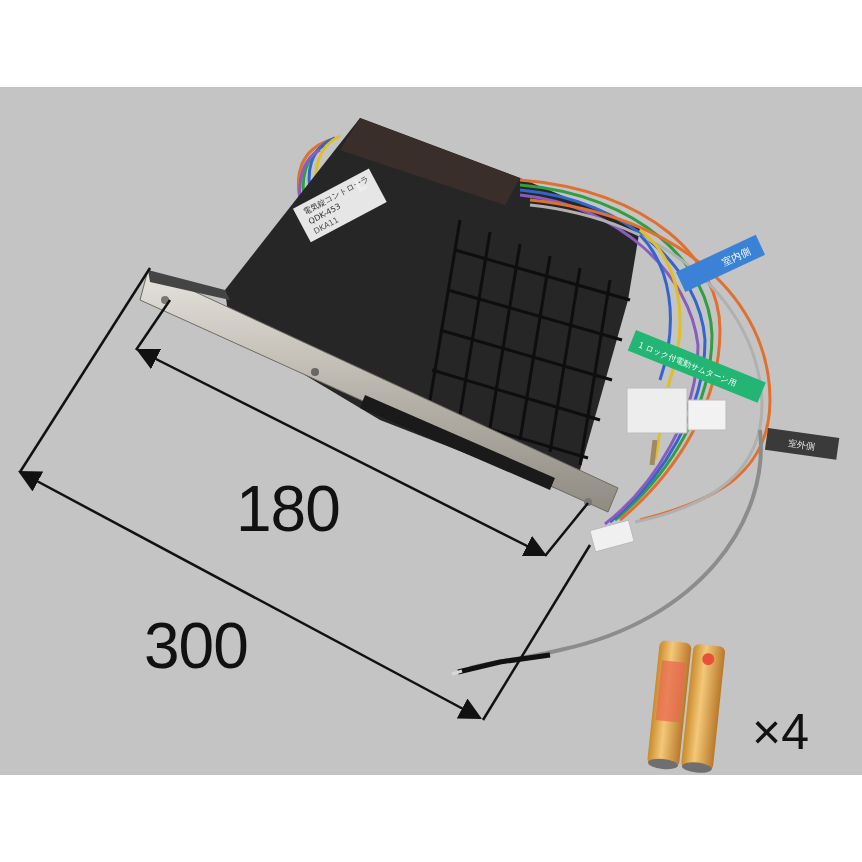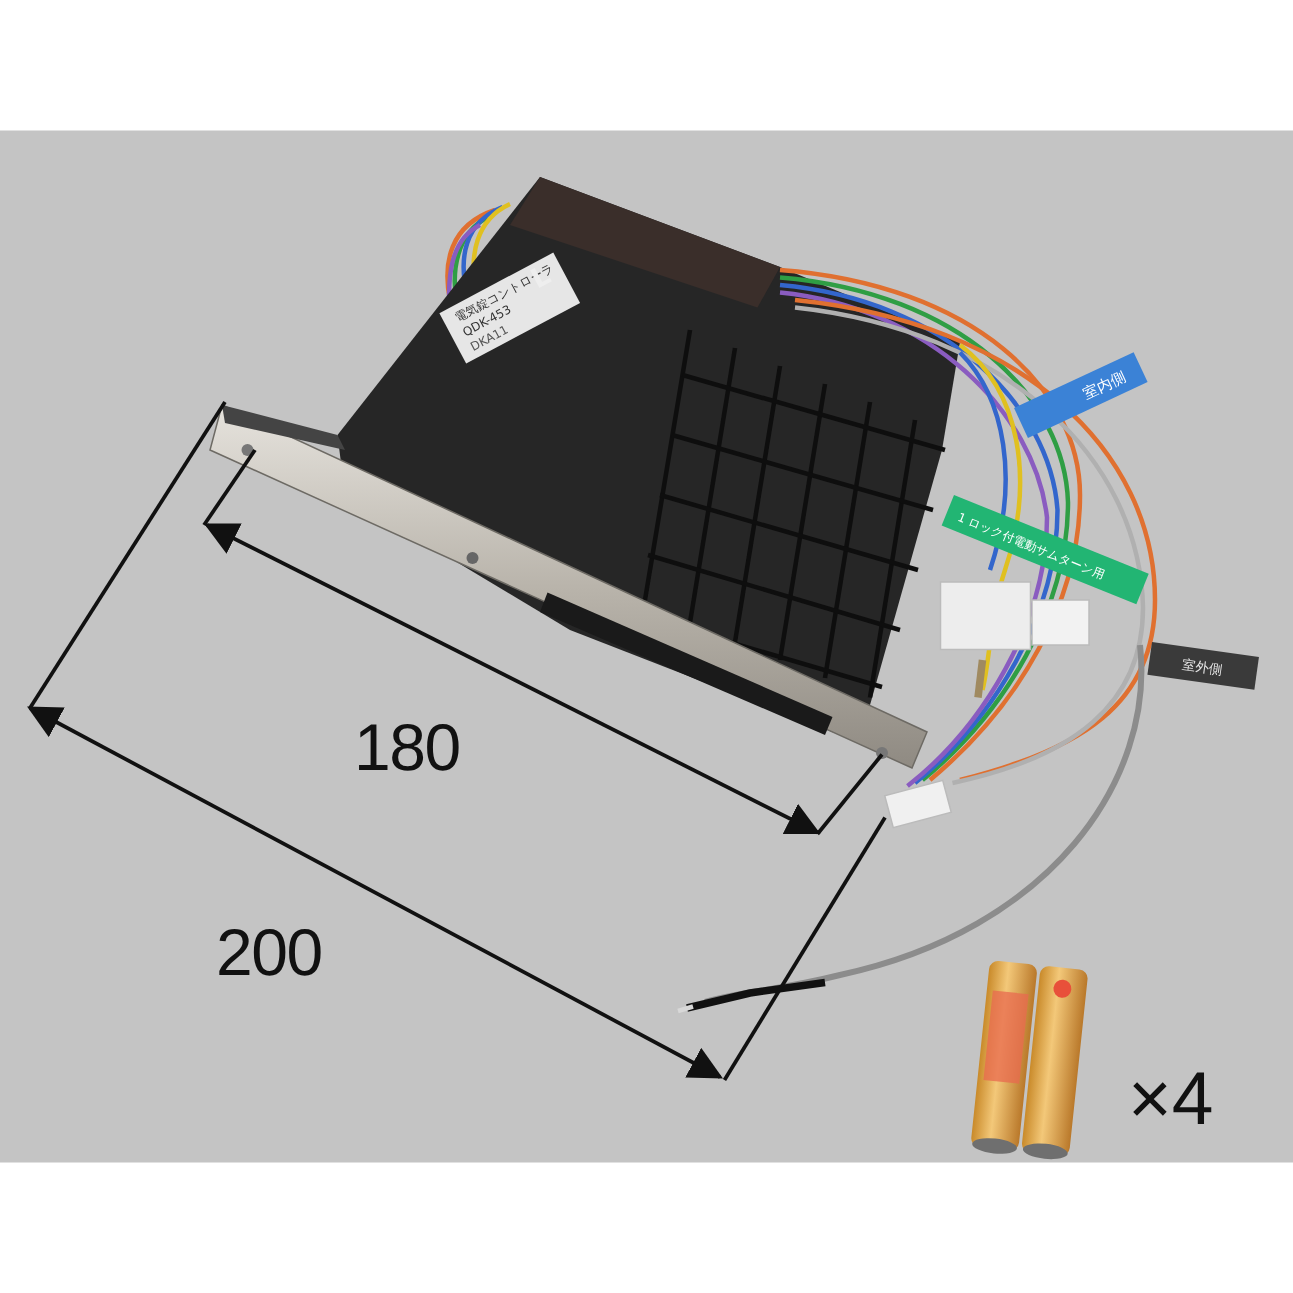--- a/index.html
+++ b/index.html
@@ -1,19 +1,19 @@
 <!DOCTYPE html>
 <html><head>
   <meta charset="utf-8">
   <style>
     html, body { margin: 0; padding: 0; background: #ffffff; }
     body { width: 862px; height: 862px; position: relative; overflow: hidden; font-family: "Liberation Sans", sans-serif; }
     .photo-area { position: absolute; left: 0; top: 87px; width: 862px; height: 688px; background: #c4c4c4; }
     svg.scene { position: absolute; left: 0; top: 0; width: 862px; height: 862px; }
-    .dim-label { position: absolute; font-family: "Liberation Sans", sans-serif; color: #111; font-size: 44px; line-height: 1; letter-spacing: -1px; }
+    .dim-label { position: absolute; font-family: "Liberation Sans", sans-serif; color: #111; font-size: 64px; line-height: 1; letter-spacing: -1px; }
     .qty-label { position: absolute; font-family: "Liberation Sans", sans-serif; color: #111; font-size: 50px; line-height: 1; }
     .tag-text { font-family: "DejaVu Sans", sans-serif; }
   </style>
 </head>
 <body>
 
 <div class="photo-area"></div>
 
 <svg class="scene" viewBox="0 0 862 862">
   <defs>
@@ -125,14 +125,14 @@
     <rect x="0" y="0" width="32" height="125" rx="6" fill="url(#batGrad)"></rect>
     <rect x="34" y="0" width="32" height="125" rx="6" fill="url(#batGrad)"></rect>
     <rect x="4" y="20" width="24" height="60" fill="#e86a4f" opacity="0.75"></rect>
     <circle cx="50" cy="14" r="6" fill="#e8503a"></circle>
     <ellipse cx="16" cy="123" rx="15" ry="5" fill="#6f6f6f"></ellipse>
     <ellipse cx="50" cy="123" rx="15" ry="5" fill="#6f6f6f"></ellipse>
   </g>
 </svg>
 
 <div class="dim-label" style="left:236px; top:477px;">180</div>
-<div class="dim-label" style="left:144px; top:614px;">200</div>
+<div class="dim-label" style="left:144px; top:614px;">300</div>
 <div class="qty-label" style="left:752px; top:707px;">×4</div>
 
 </body></html>

